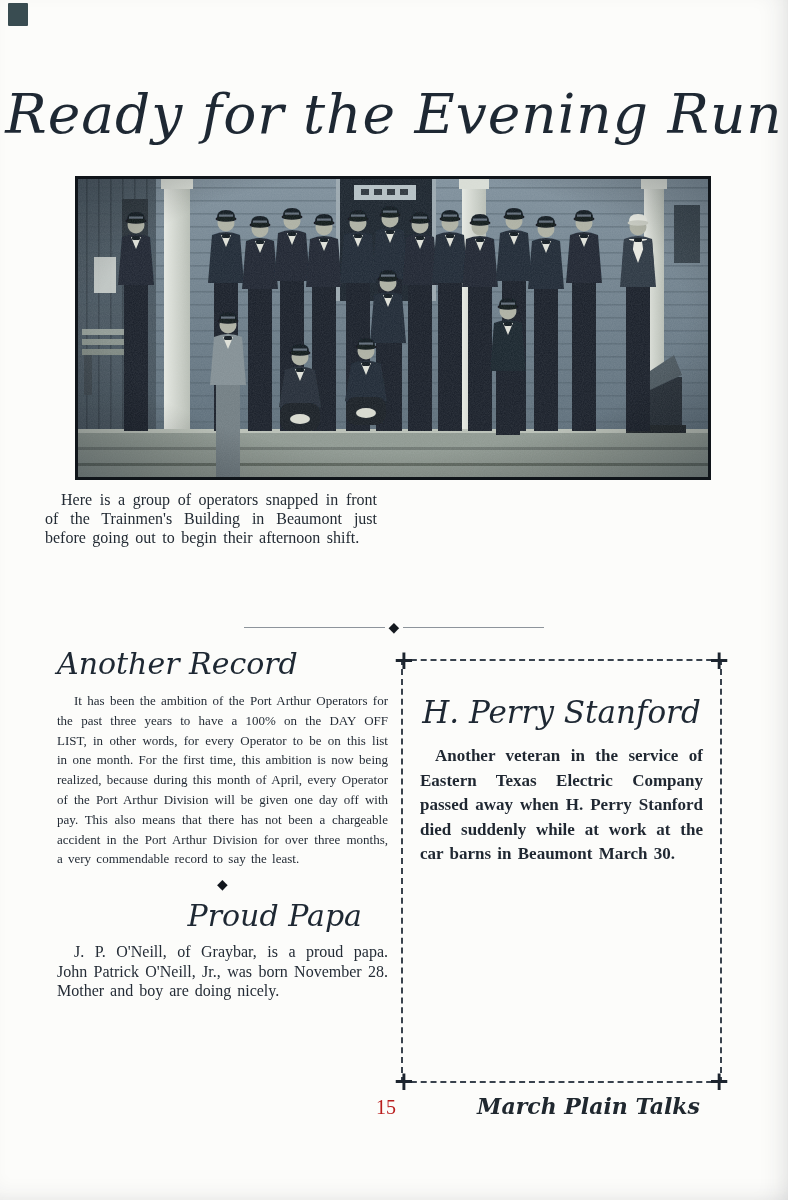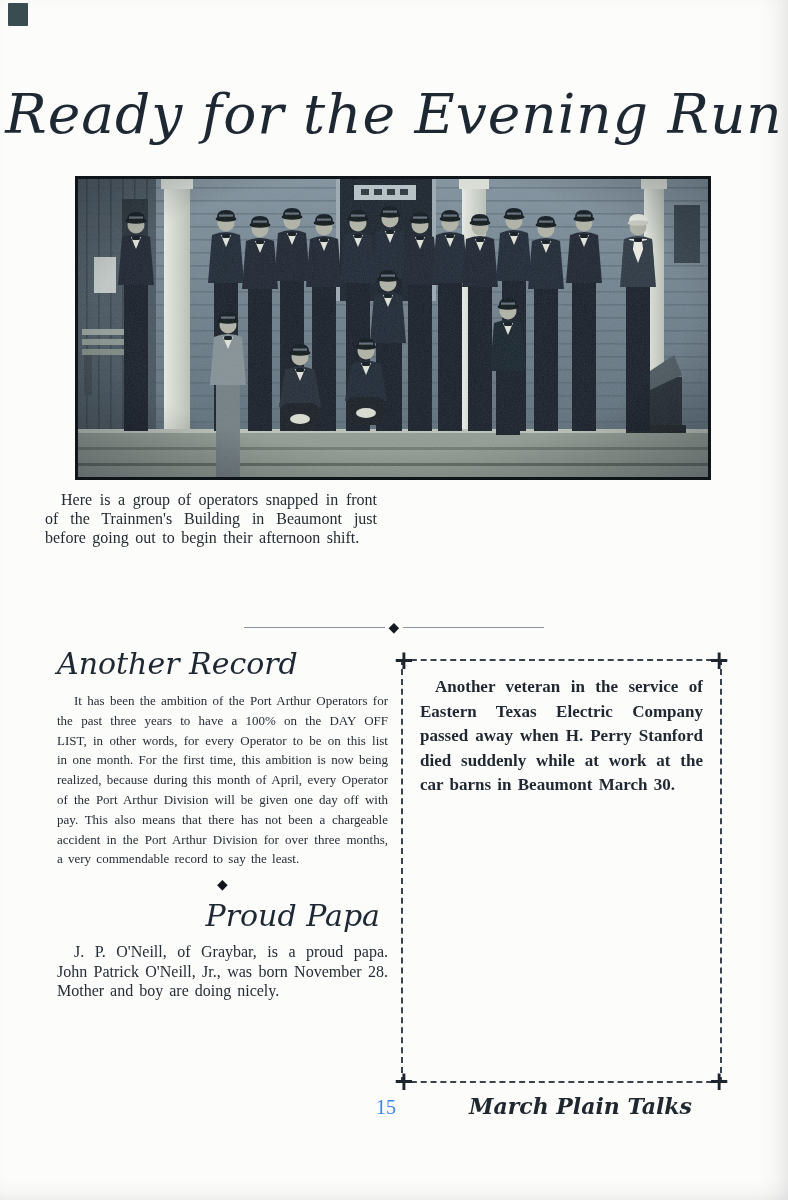--- a/index.html
+++ b/index.html
@@ -39,39 +39,39 @@
   .script-head{
     font-family:"DejaVu Serif", serif;font-style:italic;font-weight:500;
     font-size:30px;color:#1e2833;white-space:nowrap;
   }
   .head-record{padding-right:4px;margin:0 0 10px 0;}
   .article-body{font-size:13px;line-height:19.8px;text-align:justify;
     color:#242c36;word-spacing:2px;margin:0;}
   .article-body .ind{text-indent:17px;display:block;}
   .mini-diamond{text-align:center;font-size:14px;margin:7px 0 2px 0;color:#10151c;
     font-family:"DejaVu Sans",sans-serif;}
-  .head-papa{text-align:right;padding-right:8px;margin:6px 0 9px 0;}
+  .head-papa{text-align:right;padding-right:8px;margin:6px 18px 9px 0;}
   .papa-body{font-size:16px;line-height:19.5px;text-align:justify;color:#242c36;
     word-spacing:2px;margin:0;text-indent:17px;}
   .obit-box{
     position:absolute;left:401px;top:659px;width:321px;height:424px;
     border:2px dashed #39424d;box-sizing:border-box;
   }
   .corner-cross{
     position:absolute;font-family:"DejaVu Serif",serif;font-weight:bold;
     font-size:26px;line-height:1;color:#1c242e;user-select:none;
   }
   .cc-tl{left:-10px;top:-14px;} .cc-tr{right:-10px;top:-14px;}
   .cc-bl{left:-10px;bottom:-13px;} .cc-br{right:-10px;bottom:-13px;}
   .obit-title{text-align:center;margin:33px 0 6px 0;font-size:31px;}
   .obit-p{font-size:17px;font-weight:bold;line-height:24.6px;text-align:justify;
     color:#1f2731;word-spacing:2px;margin:14px 17px 0 17px;text-indent:15px;}
-  .page-num{position:absolute;left:376px;top:1096px;font-size:20px;color:#3b82f6;}
+  .page-num{position:absolute;left:376px;top:1096px;font-size:20px;color:#b91c1c;}
   .footer-right{
-    position:absolute;right:96px;top:1093px;
+    position:absolute;right:88px;top:1093px;
     font-family:"DejaVu Serif",serif;font-style:italic;font-weight:bold;
     font-size:22px;color:#20282f;white-space:nowrap;
   }
 </style>
 </head>
 <body>
 
 <div class="sheet">
 
   <div class="corner-mark"></div>
@@ -381,19 +381,20 @@
     <div class="mini-diamond">◆</div>
     <div class="script-head head-papa">Proud Papa</div>
     <p class="papa-body">J. P. O'Neill, of Graybar, is a proud papa. John Patrick O'Neill, Jr., was born November 28. Mother and boy are doing nicely.</p>
   </div>
 
   <div class="obit-box">
     <span class="corner-cross cc-tl">+</span>
     <span class="corner-cross cc-tr">+</span>
     <span class="corner-cross cc-bl">+</span>
     <span class="corner-cross cc-br">+</span>
+    <div class="script-head obit-title">H. Perry Stanford</div>
     <p class="obit-p">Another veteran in the service of Eastern Texas Electric Company passed away when H. Perry Stanford died suddenly while at work at the car barns in Beaumont March 30.</p>
   </div>
 
   <div class="page-num">15</div>
   <div class="footer-right">March Plain Talks</div>
 
 </div>
 
 </body></html>

